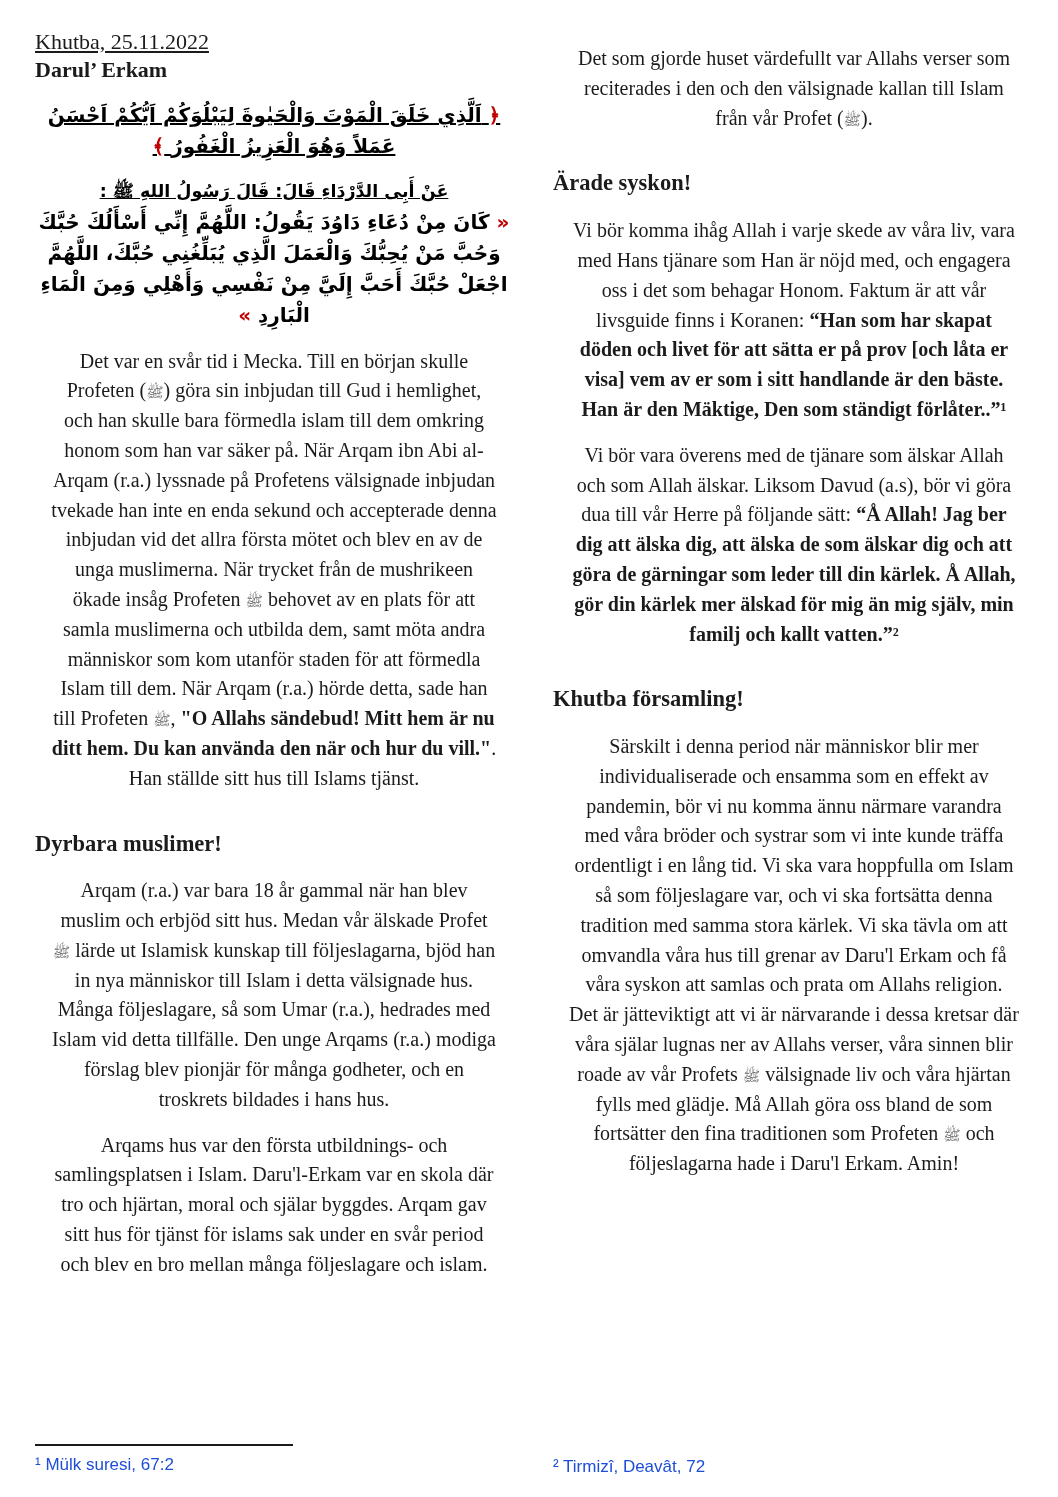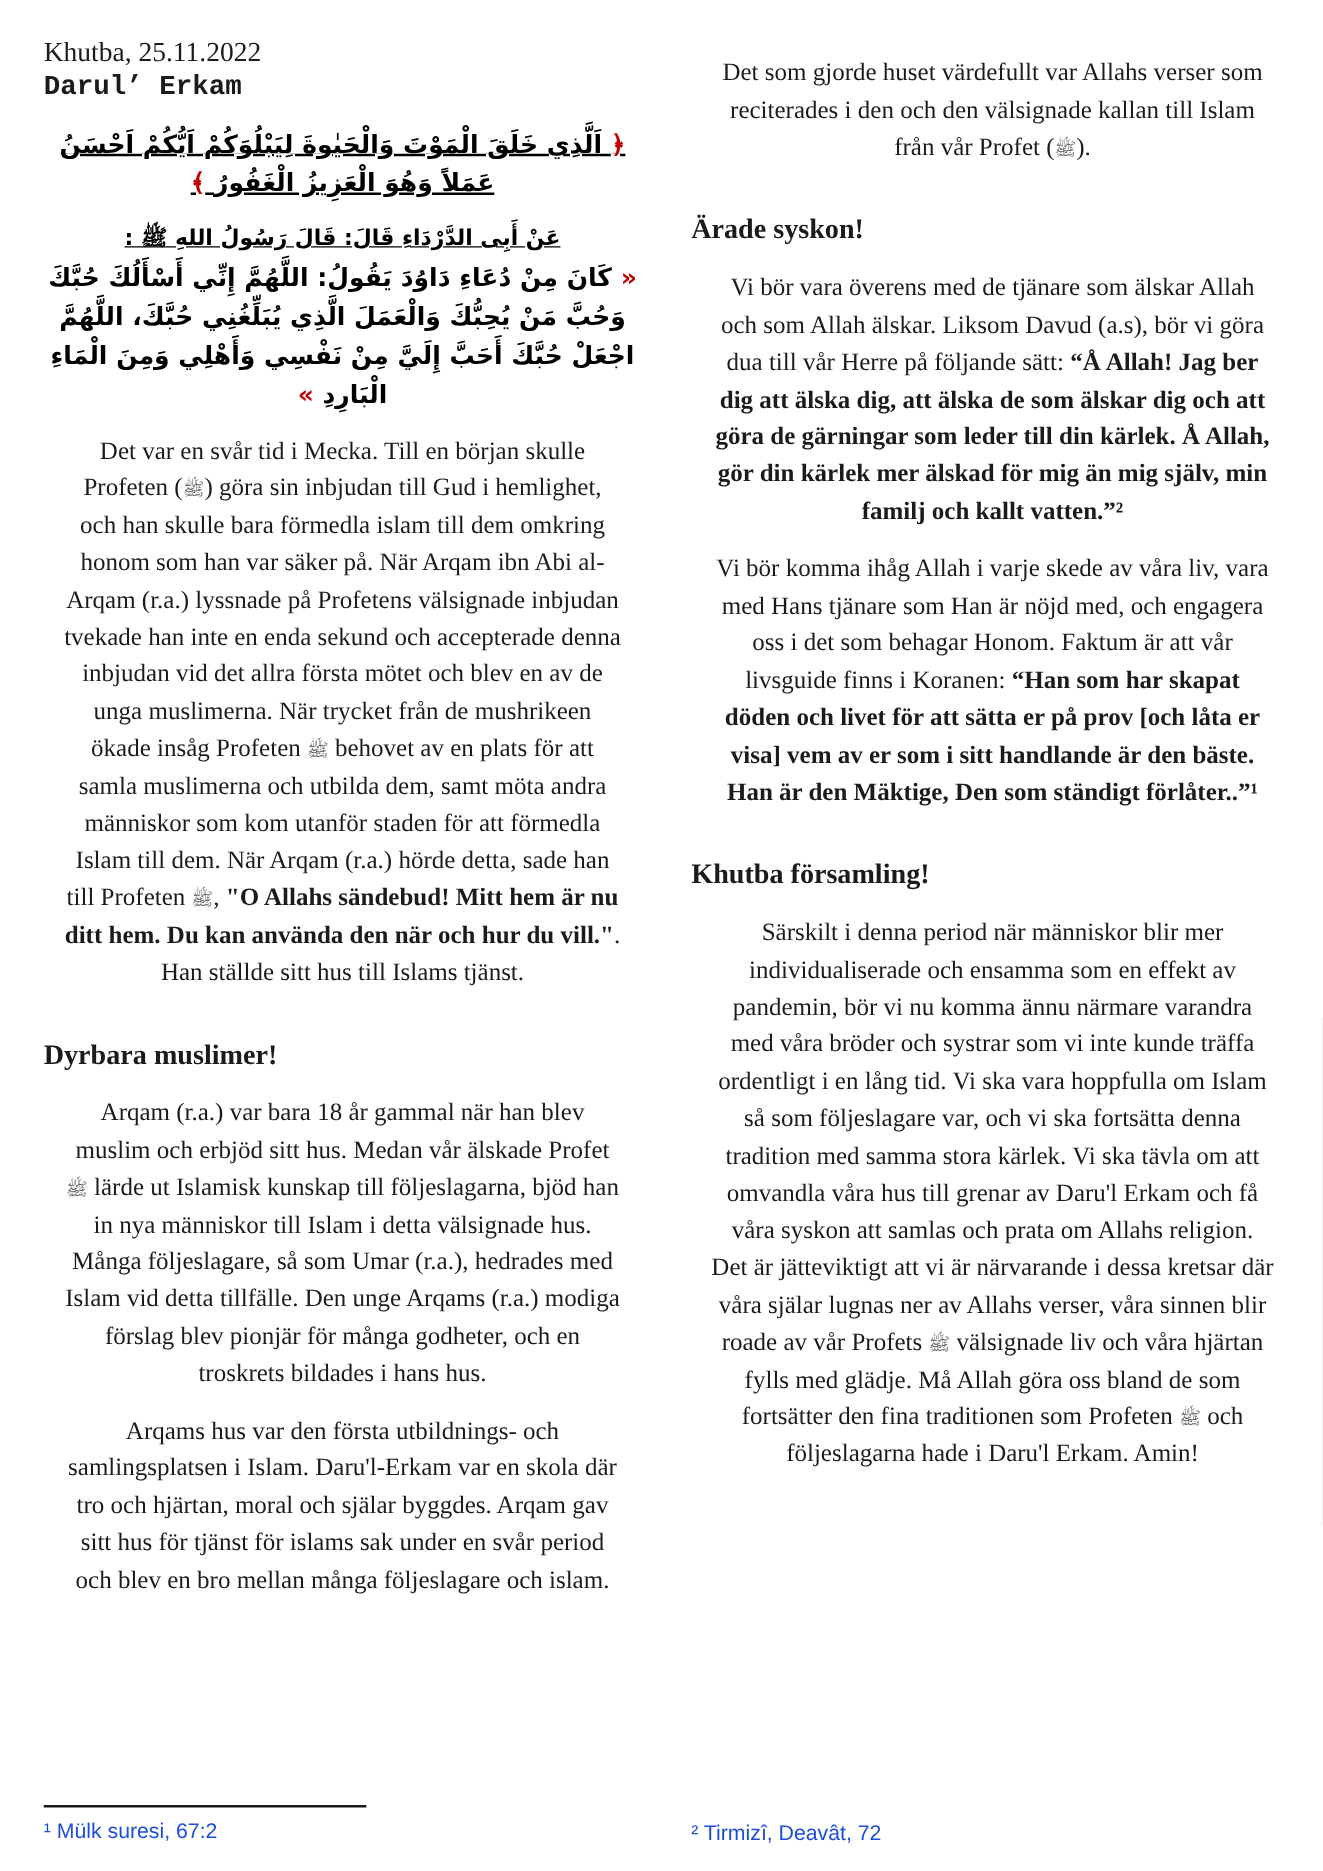--- a/index.html
+++ b/index.html
@@ -14,22 +14,22 @@
   }
   .content{
     position:absolute;left:35px;top:28px;right:23px;
     display:flex;gap:40px;
   }
   .col{flex:0 0 auto;}
   .col-left{width:478px;}
   .col-right{width:482px;}
 
   .doc-header{line-height:1.28;font-size:22px;}
-  .doc-header .date{font-weight:400;}
-  .doc-header .org{font-weight:700;font-family:Liberation Mono, monospace;}
+  .doc-header .date{font-weight:400;text-decoration:underline;}
+  .doc-header .org{font-weight:700;}
 
   .arabic{
     direction:rtl;
     text-align:center;
     font-family:"DejaVu Sans", sans-serif;
     font-weight:700;
     color:#000;
     margin-top:16px;
   }
   .arabic p{margin:0;}
@@ -95,22 +95,22 @@
         <p class="p"><span>Arqam (r.a.) var bara 18 år gammal när han blev muslim och erbjöd sitt hus. Medan vår älskade Profet <span class="saw">ﷺ</span> lärde ut Islamisk kunskap till följeslagarna, bjöd han in nya människor till Islam i detta välsignade hus. Många följeslagare, så som Umar (r.a.), hedrades med Islam vid detta tillfälle. Den unge Arqams (r.a.) modiga förslag blev pionjär för många godheter, och en troskrets bildades i hans hus.</span></p>
         <p class="p"><span>Arqams hus var den första utbildnings- och samlingsplatsen i Islam. Daru'l-Erkam var en skola där tro och hjärtan, moral och själar byggdes. Arqam gav sitt hus för tjänst för islams sak under en svår period och blev en bro mellan många följeslagare och islam.</span></p>
       </section>
     </div>
 
     <div class="col col-right">
       <p class="p"><span>Det som gjorde huset värdefullt var Allahs verser som reciterades i den och den välsignade kallan till Islam från vår Profet (<span class="saw">ﷺ</span>).</span></p>
 
       <section>
         <h2 class="h">Ärade syskon!</h2>
+        <p class="p"><span>Vi bör komma ihåg Allah i varje skede av våra liv, vara med Hans tjänare som Han är nöjd med, och engagera oss i det som behagar Honom. Faktum är att vår livsguide finns i Koranen: </span><b>“Han som har skapat döden och livet för att sätta er på prov [och låta er visa] vem av er som i sitt handlande är den bäste. Han är den Mäktige, Den som ständigt förlåter..”¹</b></p>
         <p class="p"><span>Vi bör vara överens med de tjänare som älskar Allah och som Allah älskar. Liksom Davud (a.s), bör vi göra dua till vår Herre på följande sätt: </span><b>“Å Allah! Jag ber dig att älska dig, att älska de som älskar dig och att göra de gärningar som leder till din kärlek. Å Allah, gör din kärlek mer älskad för mig än mig själv, min familj och kallt vatten.”²</b></p>
-        <p class="p"><span>Vi bör komma ihåg Allah i varje skede av våra liv, vara med Hans tjänare som Han är nöjd med, och engagera oss i det som behagar Honom. Faktum är att vår livsguide finns i Koranen: </span><b>“Han som har skapat döden och livet för att sätta er på prov [och låta er visa] vem av er som i sitt handlande är den bäste. Han är den Mäktige, Den som ständigt förlåter..”¹</b></p>
       </section>
 
       <section>
         <h2 class="h">Khutba församling!</h2>
         <p class="p"><span>Särskilt i denna period när människor blir mer individualiserade och ensamma som en effekt av pandemin, bör vi nu komma ännu närmare varandra med våra bröder och systrar som vi inte kunde träffa ordentligt i en lång tid. Vi ska vara hoppfulla om Islam så som följeslagare var, och vi ska fortsätta denna tradition med samma stora kärlek. Vi ska tävla om att omvandla våra hus till grenar av Daru'l Erkam och få våra syskon att samlas och prata om Allahs religion. Det är jätteviktigt att vi är närvarande i dessa kretsar där våra själar lugnas ner av Allahs verser, våra sinnen blir roade av vår Profets <span class="saw">ﷺ</span> välsignade liv och våra hjärtan fylls med glädje. Må Allah göra oss bland de som fortsätter den fina traditionen som Profeten <span class="saw">ﷺ</span> och följeslagarna hade i Daru'l Erkam. Amin!</span></p>
       </section>
     </div>
 
   </div>
 

